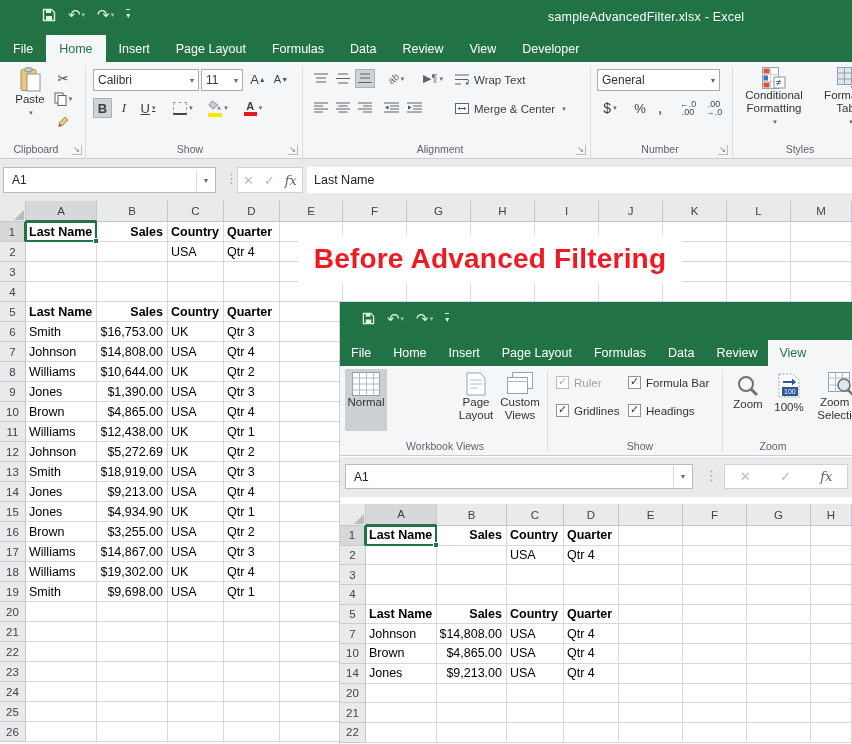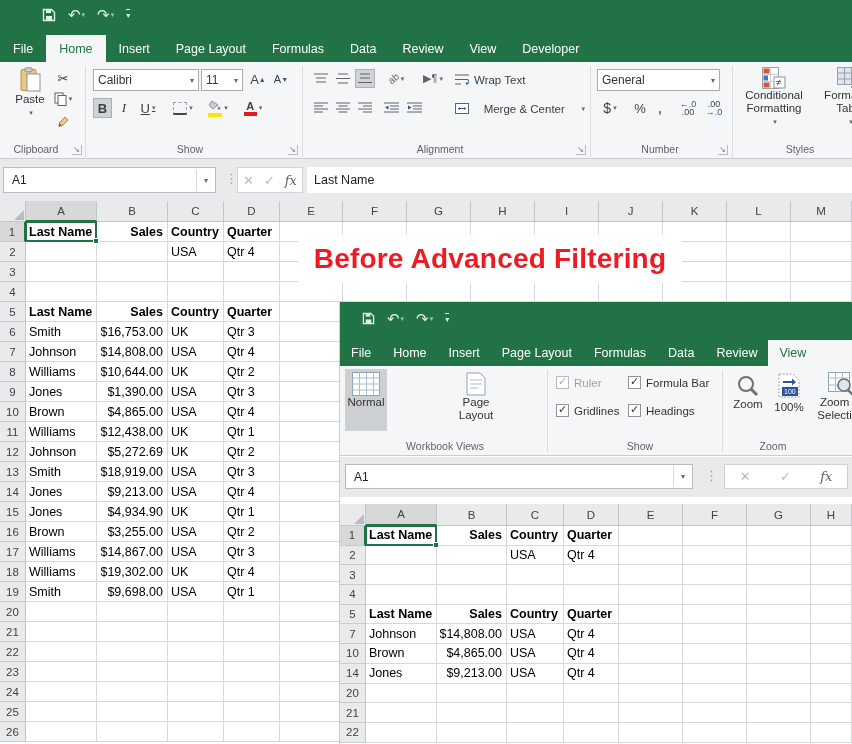--- a/index.html
+++ b/index.html
@@ -105,20 +105,21 @@
         <svg width="14" height="14" viewBox="0 0 14 14">
             <path d="M1.5 1.5h8l3 3v8h-11z" fill="none" stroke="#dff0e7" stroke-width="1.4"></path>
             <rect x="4" y="8" width="6" height="4" fill="#dff0e7"></rect>
             <rect x="4" y="2" width="5" height="3" fill="#dff0e7"></rect>
           </svg>
       </span>
       <span class="qat-ico">↶<span class="qat-dd">▾</span></span>
       <span class="qat-ico">↷<span class="qat-dd">▾</span></span>
       <span class="qat-more">▾</span>
     </div>
+    <div class="win-title">sampleAdvancedFilter.xlsx - Excel</div>
   </div>
 
   <div class="tabrow">
     <div class="tab">File</div>
     <div class="tab sel">Home</div>
     <div class="tab">Insert</div>
     <div class="tab">Page Layout</div>
     <div class="tab">Formulas</div>
     <div class="tab">Data</div>
     <div class="tab">Review</div>
@@ -248,21 +249,21 @@
         </svg>
       </div>
     <div class="rbtn" style="left:455px; top:9px; width:96px; height:17px; justify-content:flex-start; gap:5px;">
       <svg width="14" height="11">
           <path d="M0 1h14M0 5.5h10M0 10h6" stroke="#5f6368"></path>
           <path d="M10 5.5h2a2 2 0 010 4h-1" stroke="#2b579a" fill="none"></path>
           <path d="M12.5 7.5l-2 2 2 2z" fill="#2b579a"></path>
         </svg>
       <span>Wrap Text</span>
     </div>
-    <div class="rbtn" style="left:455px; top:38px; width:130px; height:17px; justify-content:space-between; gap:5px;">
+    <div class="rbtn" style="left:455px; top:38px; width:130px; height:17px; justify-content:flex-start; gap:5px;">
       <svg width="14" height="11">
           <rect x="0.5" y="0.5" width="13" height="10" fill="#fff" stroke="#5f6368"></rect>
           <path d="M3 5.5h8" stroke="#2b579a"></path>
           <path d="M3 5.5l2-1.5v3zM11 5.5l-2-1.5v3z" fill="#2b579a"></path>
         </svg>
       <span>Merge &amp; Center</span>
       <span class="dd8">▾</span>
     </div>
     <div class="grp-label" style="left:390px; width:100px;">Alignment</div>
     <div class="launcher" style="left:576px;">↘</div>
@@ -811,20 +812,28 @@
           </svg>
         <span>Normal</span>
       </div>
       <div class="vbtn" style="left:116px; top:3px; width:40px; height:62px; padding-top:3px;">
         <svg width="20" height="24" viewBox="0 0 20 24">
             <path d="M1 1h13l5 5v17H1z" fill="#fff" stroke="#8ca3b8"></path>
             <path d="M4 8h12M4 12h12M4 16h8" stroke="#aabccd"></path>
           </svg>
         <span>Page Layout</span>
       </div>
+      <div class="vbtn" style="left:158px; top:3px; width:44px; height:62px; padding-top:3px;">
+        <svg width="26" height="24" viewBox="0 0 26 24">
+            <rect x="5.5" y="0.5" width="20" height="16" fill="#fff" stroke="#8ca3b8"></rect>
+            <rect x="0.5" y="5.5" width="20" height="16" fill="#fff" stroke="#8ca3b8"></rect>
+            <path d="M0.5 9.5h20" stroke="#aabccd"></path>
+          </svg>
+        <span>Custom Views</span>
+      </div>
       <div class="grp-label" style="left:50px; width:110px;">Workbook Views</div>
       <div class="vsep" style="left:207px; height:82px;"></div>
 
       <div class="cbrow dis" style="left:216px; top:10px;">
         <span class="cb"></span>
         <span>Ruler</span>
       </div>
       <div class="cbrow" style="left:288px; top:10px;">
         <span class="cb"></span>
         <span>Formula Bar</span>

